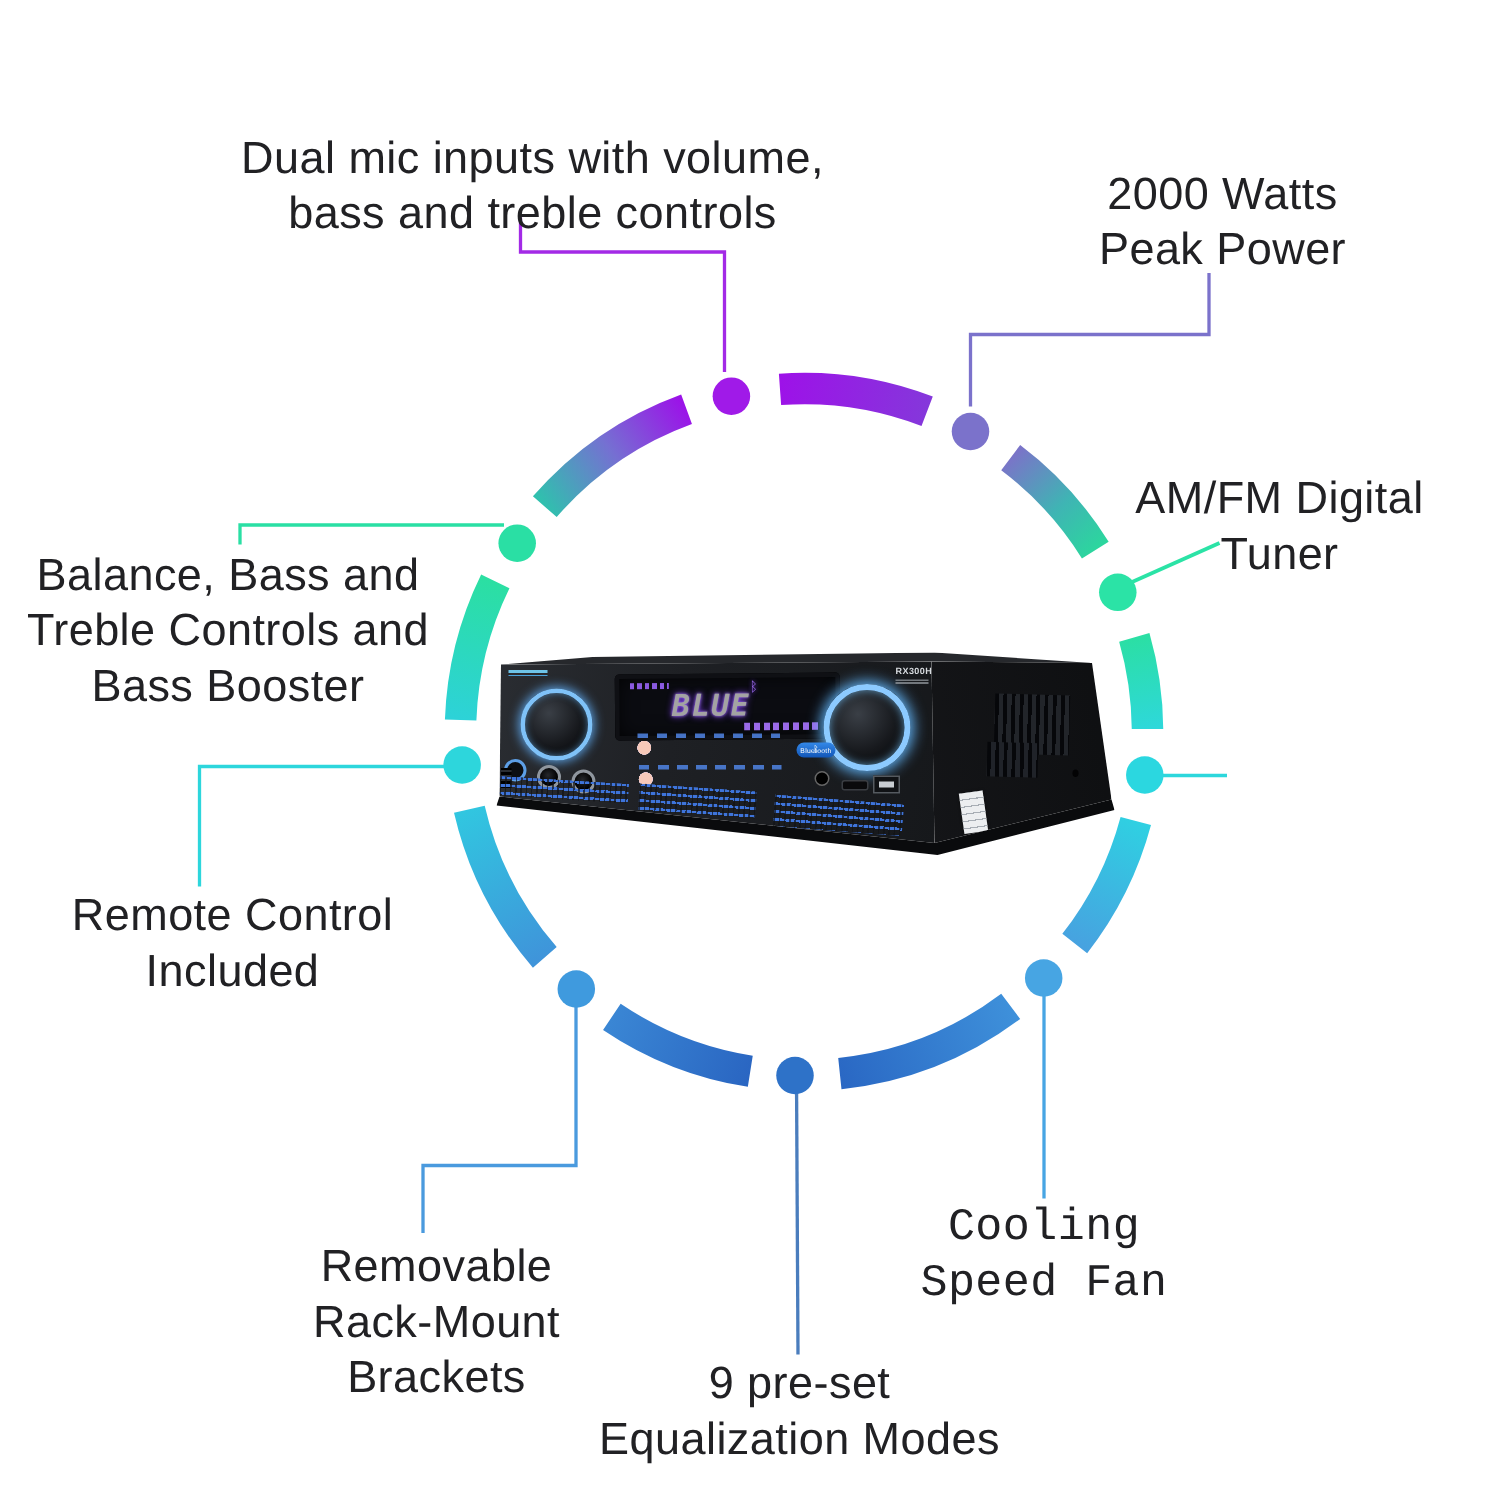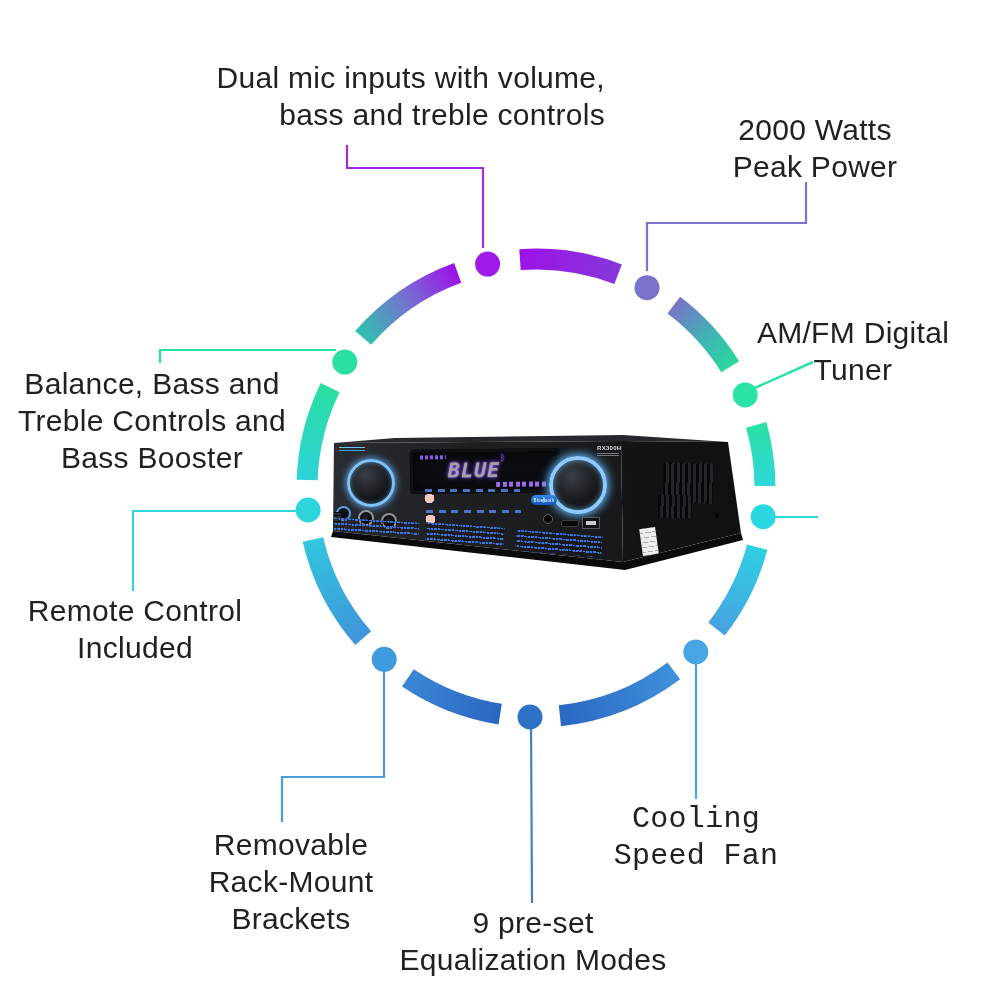--- a/index.html
+++ b/index.html
@@ -3,28 +3,28 @@
 <meta charset="utf-8">
 <style>
   html,body{margin:0;padding:0;background:#fff;}
   #page{position:relative;width:1000px;height:1000px;background:#ffffff;overflow:hidden;
         font-family:"Liberation Sans",sans-serif;}
   #ring-svg{position:absolute;left:0;top:0;width:1000px;height:1000px;}
 
   
   .feature{position:absolute;text-align:center;font-size:30px;line-height:37px;color:#212124;
            white-space:pre-line;letter-spacing:.3px;font-weight:400;}
-  .f-dual{left:105px;top:59px;width:500px;text-align:right;}
+  .f-dual{left:105px;top:87px;width:500px;}
   .f-watts{left:710px;top:111px;width:210px;}
   .f-tuner{left:738px;top:314px;width:230px;}
   .f-inputs{left:775px;top:501px;width:200px;}
   .f-fan{left:596px;top:801px;width:200px;font-family:Liberation Mono, monospace;}
   .f-eq{left:378px;top:904px;width:310px;}
   .f-brackets{left:166px;top:826px;width:250px;}
-  .f-remote{left:10px;top:592px;width:250px;}
+  .f-remote{left:30px;top:592px;width:250px;}
   .f-balance{left:0px;top:365px;width:304px;}
 
   
   #device{position:absolute;left:325px;top:418px;width:420px;height:175px;}
   #device *{position:absolute;}
   .dv-top{left:0;top:0;width:420px;height:175px;
      clip-path:polygon(9px 25px,296px 23px,403px 24px,298px 17px,70px 20px);background:#26282c;}
   .dv-underlip{left:0;top:0;width:420px;height:175px;
      clip-path:polygon(8px 113px,298px 144px,416px 115px,418px 122px,300px 152px,6px 119px);background:#0a0b0d;}
   .dv-side{left:0;top:0;width:420px;height:175px;

